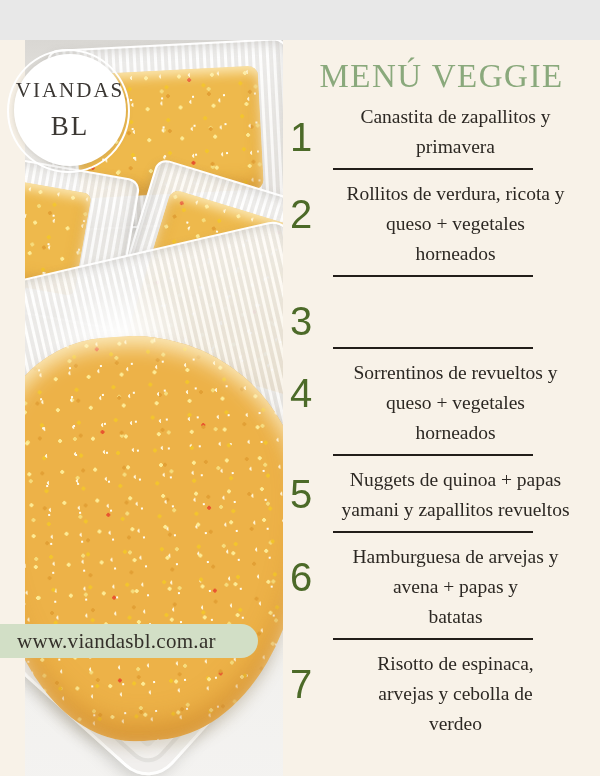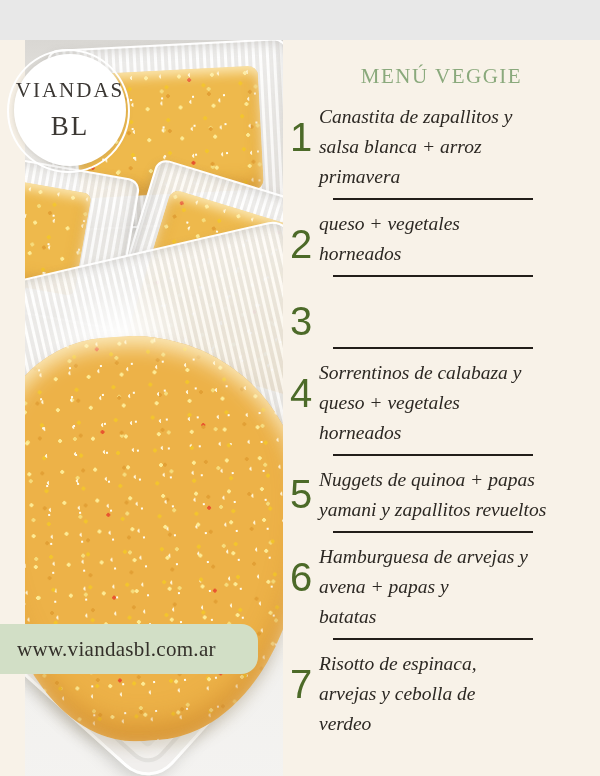--- a/index.html
+++ b/index.html
@@ -81,43 +81,43 @@
   }
   .logo::before {
     content:""; position:absolute; left:-7px; top:-5px; right:-4px; bottom:-7px;
     border:2.5px solid #ffffff; border-radius:50%;
   }
   .logo-line1 { font-size:21px; letter-spacing:2px; color:#3b3733; }
   .logo-line2 { font-size:27px; letter-spacing:2px; color:#3b3733; }
 
   
   .site-pill {
-    position:absolute; left:0; top:584px; width:258px; height:50px;
+    position:absolute; left:0; top:584px; width:258px; height:34px;
     background:#d2dfc6; border-radius:0 17px 17px 0;
     display:flex; align-items:center; padding-left:17px; z-index:6;
   }
   .site-pill span { font-size:21px; color:#34302a; letter-spacing:.3px; }
 
   
   .menu { position:absolute; left:283px; top:0; width:317px; height:776px; }
   .menu-title {
     margin-top:14px; text-align:center;
-    font-size:21px; line-height:44px; font-weight:normal;
+    font-size:33px; line-height:44px; font-weight:normal;
     color:#8aa97c; letter-spacing:1.5px;
   }
   .menu-list { margin-top:4px; }
   .menu-item { display:flex; }
   .item-number {
     width:36px; flex:0 0 36px; text-align:center;
     font-family:"Liberation Sans", sans-serif;
     font-size:40px; line-height:1; color:#4c6a28;
   }
   .menu-item.l3 .item-number { padding-top:15px; }
   .menu-item.l2 .item-number { padding-top:9px; }
-  .item-text { flex:1; padding-right:8px;font-style:italic; }
+  .item-text { flex:1; text-align:center; padding-right:8px; }
   .line { font-size:19.5px; line-height:30px; color:#2c2823; }
   .divider { width:200px; height:2px; background:#221e19; margin:6px 0 9px 50px; }
 </style>
 </head>
 <body>
 
 <div class="page">
 
   <div class="photo">
     <div class="tub tub-top">
@@ -150,44 +150,44 @@
   </div>
 
   <div class="menu">
     <h1 class="menu-title">MENÚ VEGGIE</h1>
     <div class="menu-list">
 
       <div class="menu-item l3">
         <div class="item-number">1</div>
         <div class="item-text">
           <div class="line">Canastita de zapallitos y</div>
-          <div class="line">salsa blanca + arroz</div>
           <div class="line">primavera</div>
         </div>
       </div>
       <div class="divider"></div>
 
       <div class="menu-item l3">
         <div class="item-number">2</div>
         <div class="item-text">
+          <div class="line">Rollitos de verdura, ricota y</div>
           <div class="line">queso + vegetales</div>
           <div class="line">horneados</div>
         </div>
       </div>
       <div class="divider"></div>
 
       <div class="menu-item l3">
         <div class="item-number">3</div>
       </div>
       <div class="divider"></div>
 
       <div class="menu-item l3">
         <div class="item-number">4</div>
         <div class="item-text">
-          <div class="line">Sorrentinos de calabaza y</div>
+          <div class="line">Sorrentinos de revueltos y</div>
           <div class="line">queso + vegetales</div>
           <div class="line">horneados</div>
         </div>
       </div>
       <div class="divider"></div>
 
       <div class="menu-item l2">
         <div class="item-number">5</div>
         <div class="item-text">
           <div class="line">Nuggets de quinoa + papas</div>

